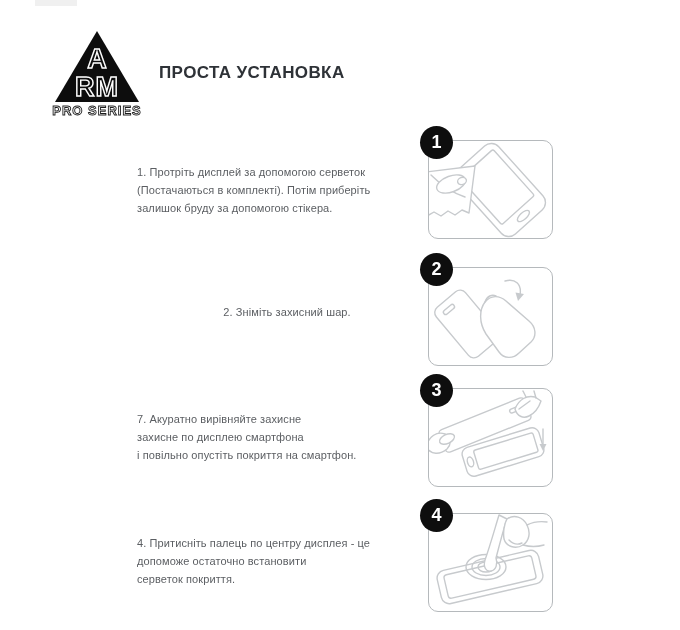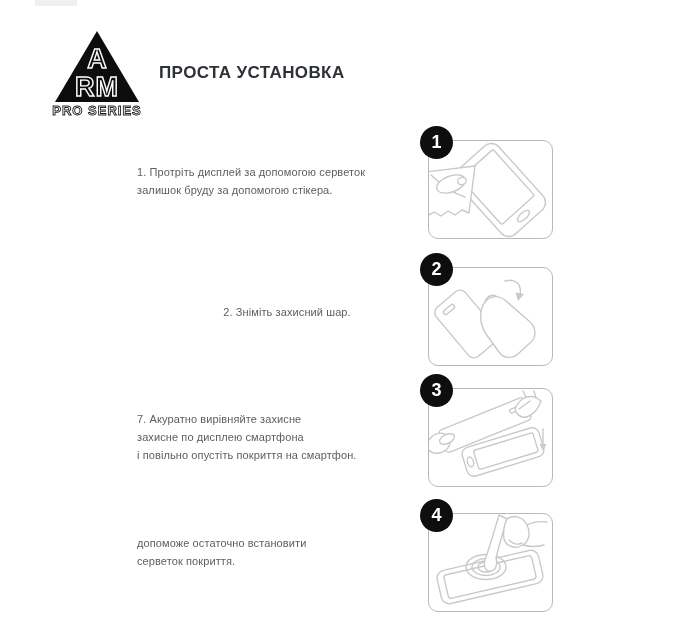--- a/index.html
+++ b/index.html
@@ -45,34 +45,36 @@
     <polygon points="50,5 92,76 8,76" fill="#0d0d0d"></polygon>
     <text x="50" y="42" text-anchor="middle" font-size="27" font-weight="bold" fill="#0d0d0d" stroke="#ffffff" stroke-width="1.4">A</text>
     <text x="50" y="70" text-anchor="middle" font-size="27" font-weight="bold" letter-spacing="1" fill="#0d0d0d" stroke="#ffffff" stroke-width="1.4">RM</text>
     <text x="50" y="89" text-anchor="middle" font-size="13" font-weight="bold" letter-spacing="1" fill="#ffffff" stroke="#1b1b1b" stroke-width="0.9">PRO SERIES</text>
   </svg>
 
   <div class="title">ПРОСТА УСТАНОВКА</div>
 
   <div class="step-text t1">
     <div>1. Протріть дисплей за допомогою серветок</div>
+    <div>(Постачаються в комплекті). Потім приберіть</div>
     <div>залишок бруду за допомогою стікера.</div>
   </div>
 
   <div class="step-text t2">
     <div>2. Зніміть захисний шар.</div>
   </div>
 
   <div class="step-text t3">
     <div>7. Акуратно вирівняйте захисне</div>
     <div>захисне по дисплею смартфона</div>
     <div>і повільно опустіть покриття на смартфон.</div>
   </div>
 
   <div class="step-text t4">
+    <div>4. Притисніть палець по центру дисплея - це</div>
     <div>допоможе остаточно встановити</div>
     <div>серветок покриття.</div>
   </div>
 
   <div class="fig f1">
     <div class="fig-box">
       <svg width="123" height="97" viewBox="0 0 123 97" fill="none" stroke="#c7cacd" stroke-width="1.4" stroke-linecap="round" stroke-linejoin="round">
         <g transform="translate(71,49) rotate(-42)">
           <rect x="-28" y="-43" width="56" height="86" rx="10"></rect>
           <rect x="-22" y="-35" width="44" height="62" rx="2"></rect>

